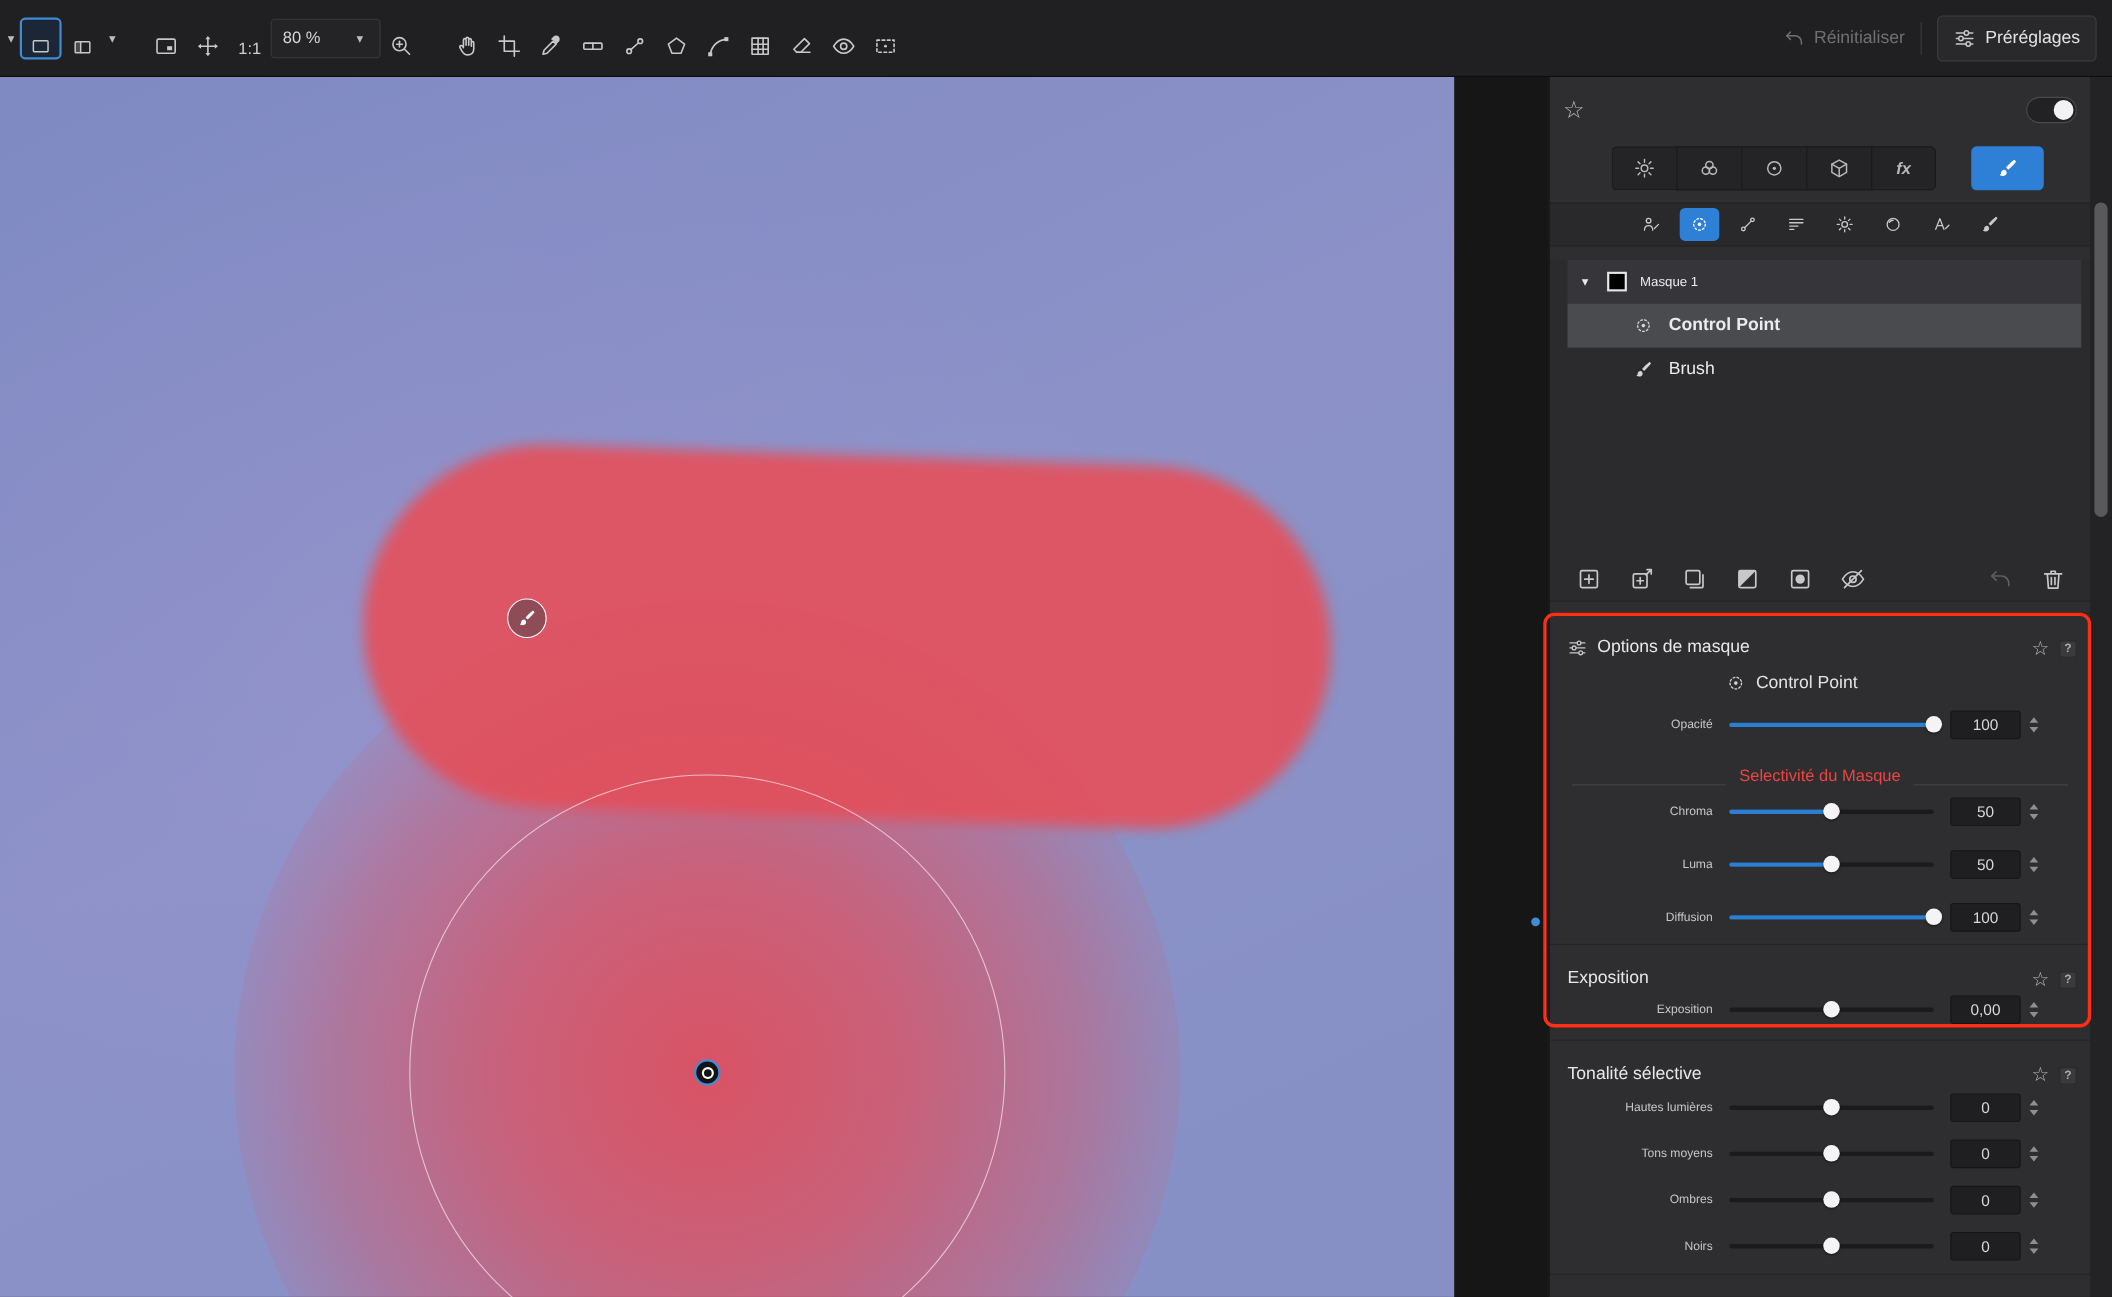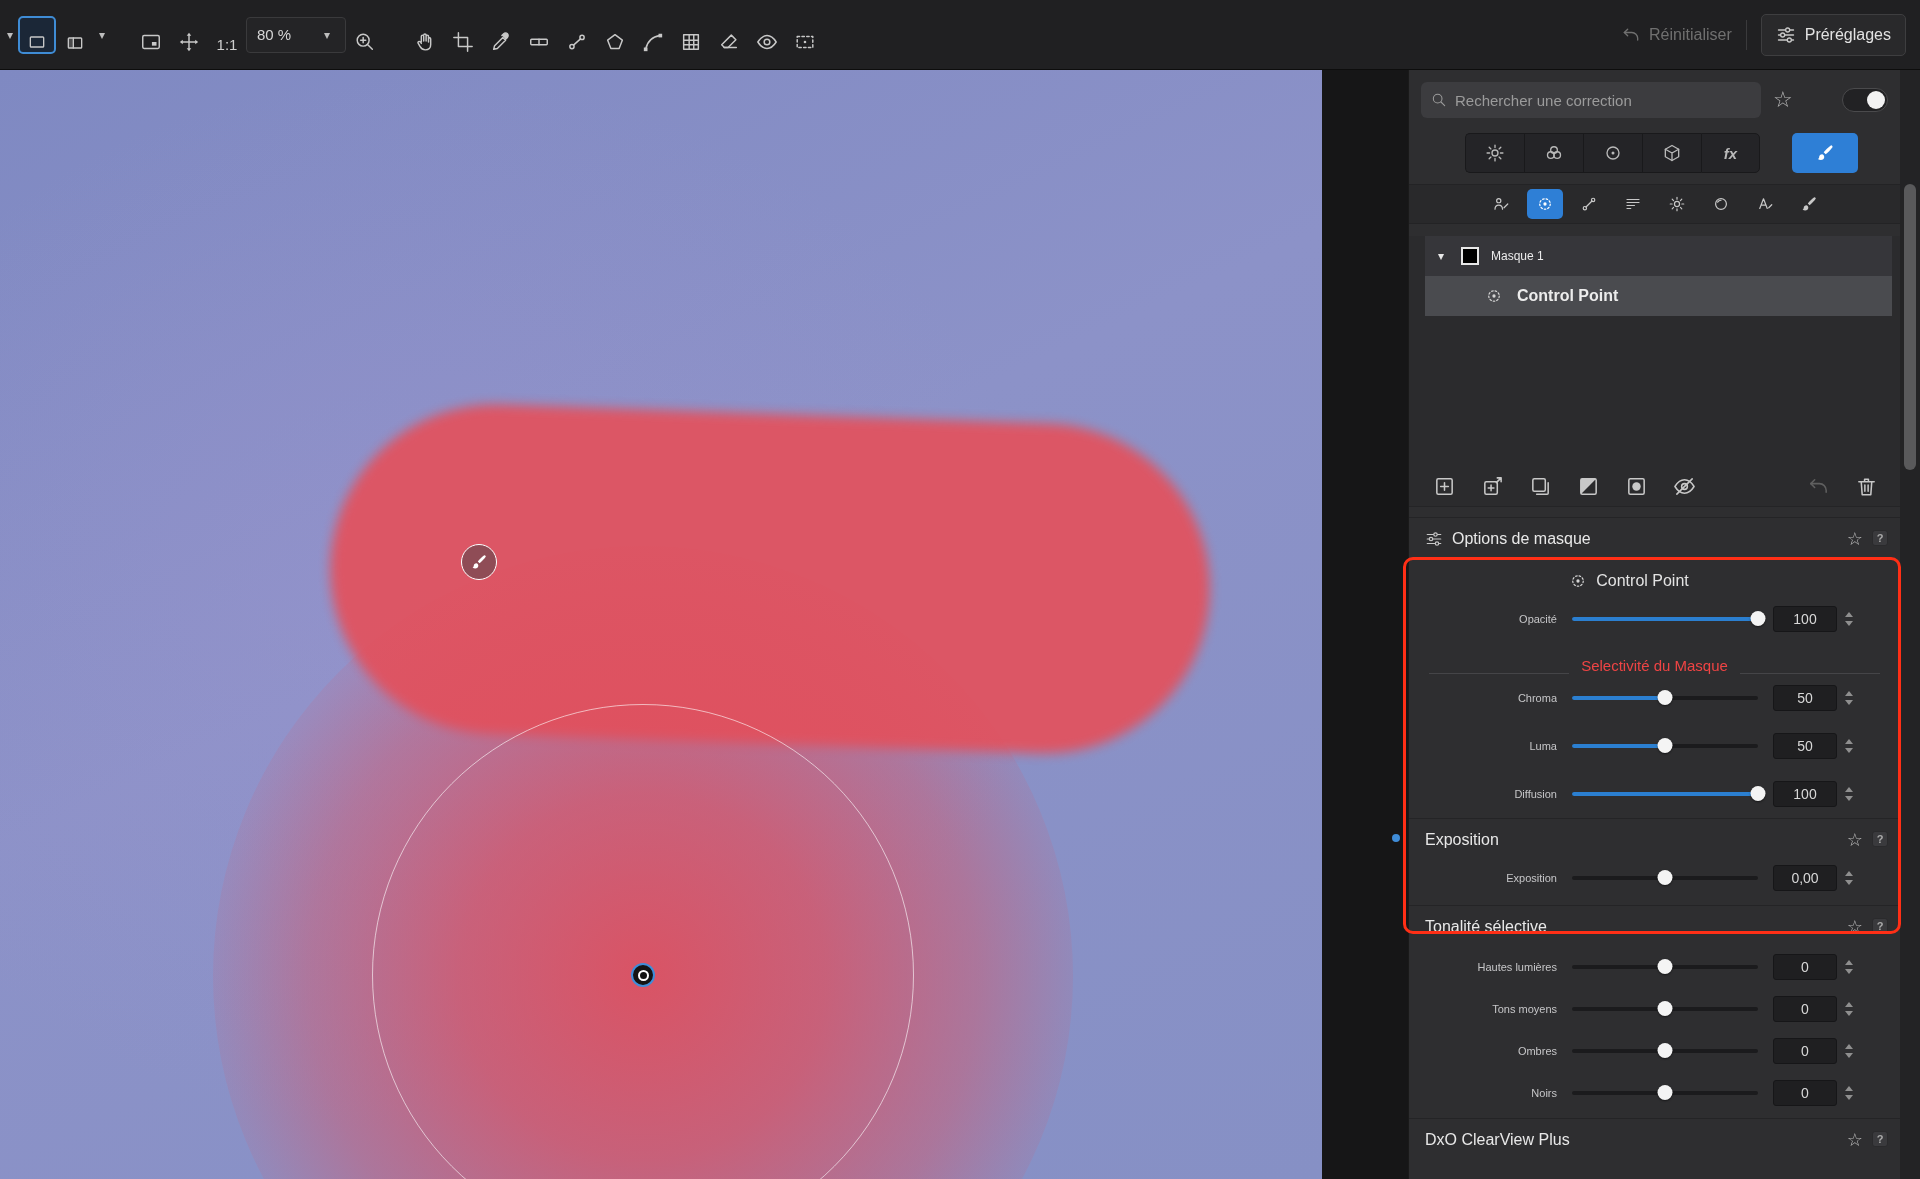--- a/index.html
+++ b/index.html
@@ -88,21 +88,21 @@
   .mask-row span { color:#ececec; font-size:16px; }
   .mask-row.sel span { font-weight:600; }
   .mask-spacer { height:150px; }
   .mask-actions { height:40px; display:flex; align-items:center; padding:0 22px 0 24px; gap:25px; }
   .mask-actions .ic { width:23px; height:23px; }
   .ma-undo { margin-left:auto; }
   .ma-undo .ic { stroke:#5f5f5f; }
   .abtn { background:none; border:none; cursor:pointer; display:flex; }
 
   .sec { border-top:1px solid #242426; }
-  .sec-head { height:40px; display:flex; align-items:flex-start; gap:9px; padding:12px 12px 0 16px; }
+  .sec-head { height:40px; display:flex; align-items:flex-end; gap:9px; padding:12px 12px 0 16px; }
   .sec-title { color:#e8e8e8; font-size:16px; flex:1; }
   .help-btn { width:16px; height:16px; background:#3a3a3d; border:1px solid #2a2a2c; border-radius:3px;
               color:#ababab; font-size:11px; font-weight:bold; display:flex; align-items:center;
               justify-content:center; cursor:pointer; }
   .subtitle { margin-top:4px; height:38px; width:440px; display:flex; align-items:center; justify-content:center;
               gap:9px; color:#e3e3e3; font-size:16px; }
   .srow { display:flex; align-items:center; padding:0 12px 0 16px; }
   .srow .slabel { width:132px; text-align:right; color:#c6c6c8; font-size:11px; margin-right:15px;
                   white-space:nowrap; overflow:hidden; }
   .track { position:relative; width:186px; height:4px; background:#1b1b1d; border-radius:2px; cursor:pointer; flex:0 0 auto; }
@@ -291,27 +291,20 @@
           <path d="M19 3c-2.6 1.8-7 6.2-8.6 8.2l2.4 2.4C14.8 12 19.2 7.6 21 5c.5-.8-1.2-2.7-2-2zM8.6 13.6c-2 0-3.6 1.5-3.6 3.3 0 1.1-.5 1.9-1.6 2.4 1 .8 2.4 1.2 3.6 1.2 2.3 0 4.1-1.6 4.1-3.6 0-1.9-1.3-3.3-2.5-3.3z" fill="#fff" stroke="none"></path>
         </svg>
     </div>
   </div>
 
   <div class="panel-dot"></div>
 
   <aside class="sidebar">
 
     <div class="search-row">
-      <div class="search-box">
-        <svg class="ic ic16" viewBox="0 0 24 24" style="stroke:#9b9b9b">
-            <circle cx="10" cy="10" r="6.5"></circle>
-            <line x1="15" y1="15" x2="20.5" y2="20.5"></line>
-          </svg>
-        <input type="text" placeholder="Rechercher une correction" style="">
-      </div>
       <button class="star-btn">☆</button>
       <div class="toggle">
           <div class="knob"></div>
         </div>
     </div>
 
     <div class="cat-tabs">
       <div class="cat-group">
         <button class="cat-btn">
           <svg class="ic ic20" viewBox="0 0 24 24" style="stroke:#b9b9b9">
@@ -410,20 +403,26 @@
           <div class="mask-thumb"></div>
           <span class="mask-hlabel">Masque 1</span>
         </div>
         <div class="mask-row sel">
           <svg class="ic ic18" viewBox="0 0 24 24" style="stroke:#d5d5d5">
               <circle cx="12" cy="12" r="7" stroke-dasharray="2.2 2.6"></circle>
               <circle cx="12" cy="12" r="2.2" fill="#d5d5d5" stroke="none"></circle>
             </svg>
           <span>Control Point</span>
         </div>
+        <div class="mask-row">
+          <svg class="ic ic18" viewBox="0 0 24 24">
+              <path d="M19 3c-2.6 1.8-7 6.2-8.6 8.2l2.4 2.4C14.8 12 19.2 7.6 21 5c.5-.8-1.2-2.7-2-2zM8.6 13.6c-2 0-3.6 1.5-3.6 3.3 0 1.1-.5 1.9-1.6 2.4 1 .8 2.4 1.2 3.6 1.2 2.3 0 4.1-1.6 4.1-3.6 0-1.9-1.3-3.3-2.5-3.3z" fill="#d5d5d5" stroke="none"></path>
+            </svg>
+          <span>Brush</span>
+        </div>
       </div>
       <div class="mask-spacer"></div>
       <div class="mask-actions">
         <button class="abtn">
           <svg class="ic" viewBox="0 0 24 24">
               <rect x="4" y="4" width="16" height="16" rx="1.5"></rect>
               <line x1="12" y1="8" x2="12" y2="16"></line>
               <line x1="8" y1="12" x2="16" y2="12"></line>
             </svg>
         </button>

